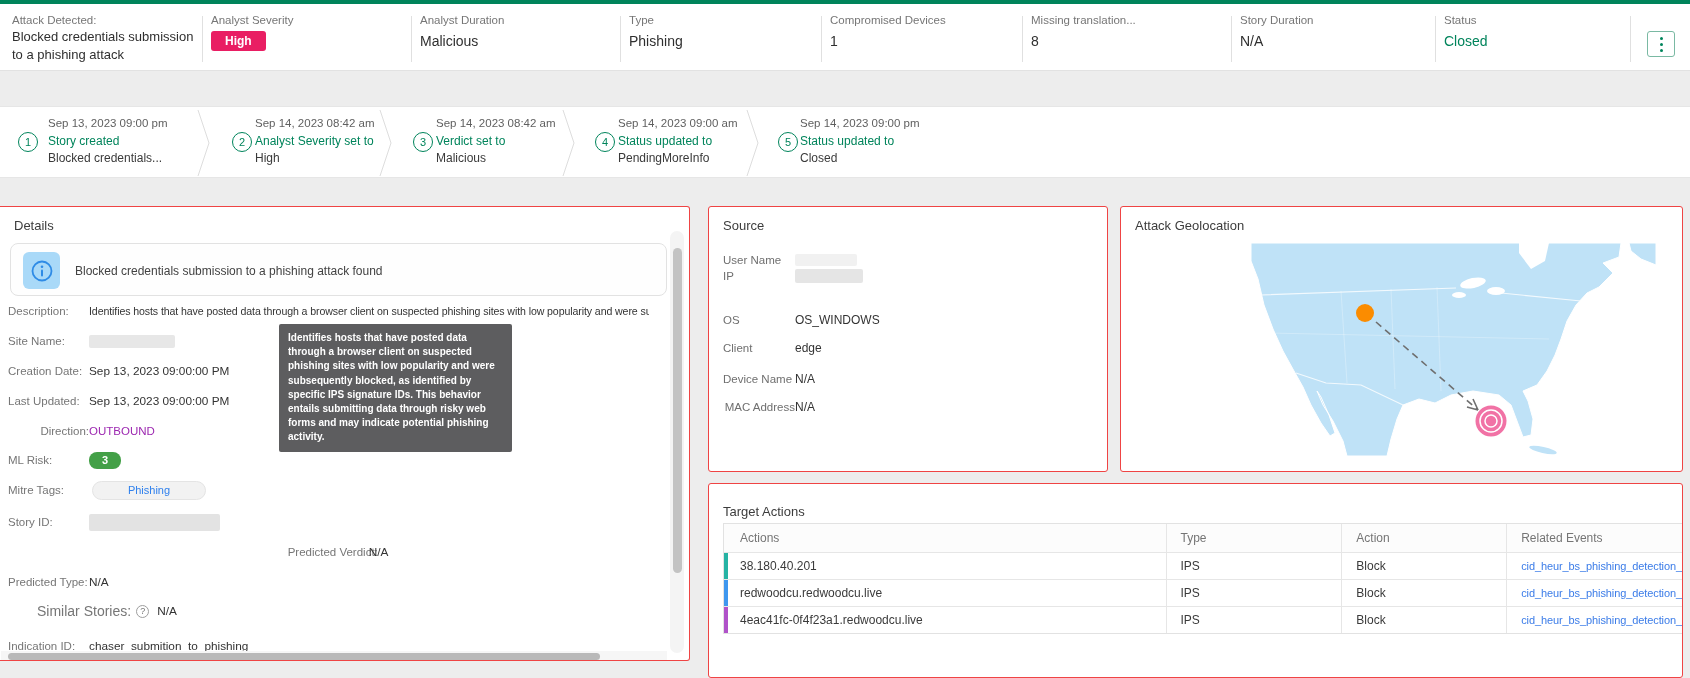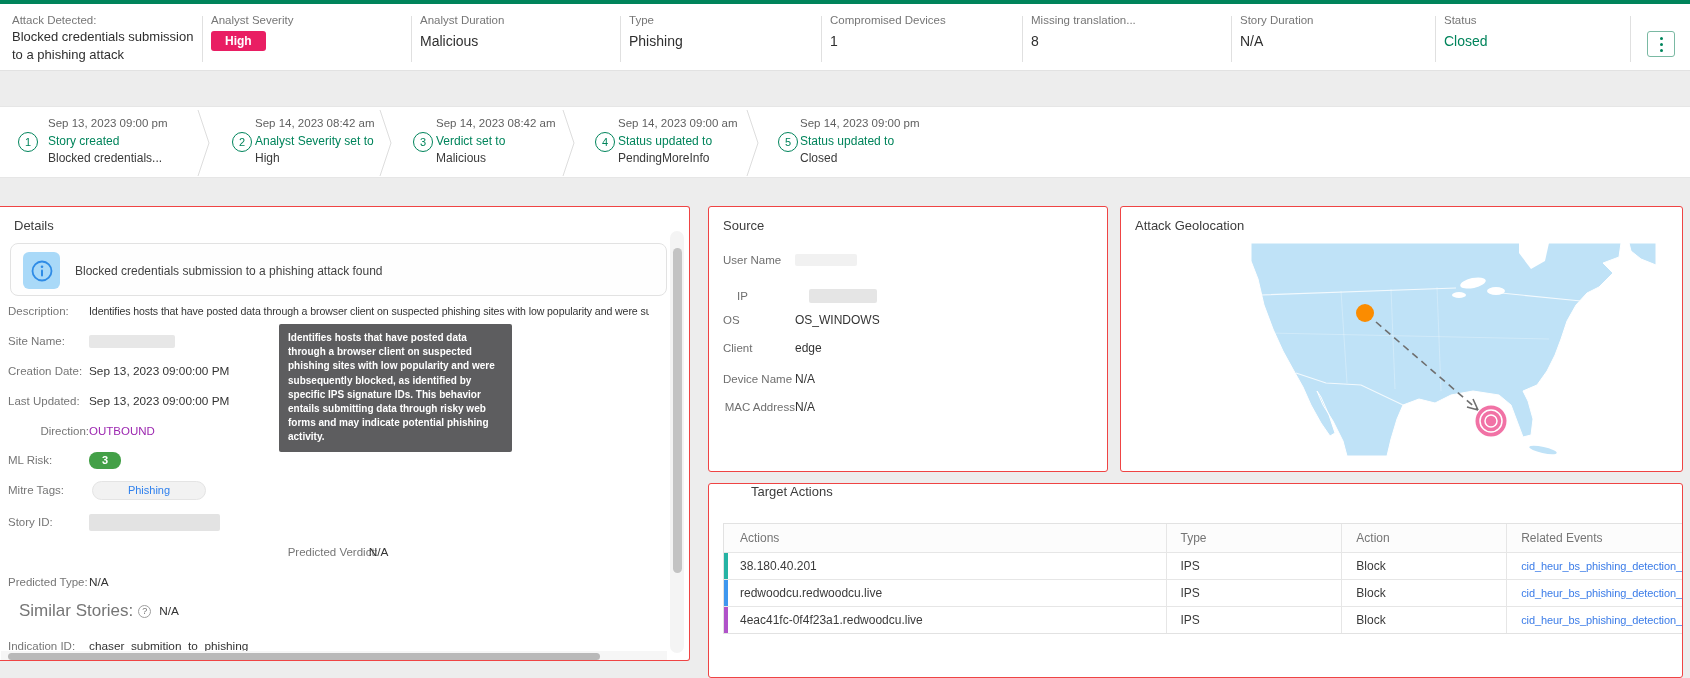--- a/index.html
+++ b/index.html
@@ -39,21 +39,21 @@
   .panel { background:#fff; border:1px solid #ef4444; border-radius:3px; }
   .panel-title { position:absolute; left:14px; top:11px; font-size:13px; color:#3c3c3c; }
 
   
   .details-panel { left:0; top:206px; width:690px; height:455px; border-left:none; border-radius:0 3px 3px 0; overflow:hidden; }
   .info-box { left:10px; top:36px; width:657px; height:53px; border:1px solid #e2e2e2; border-radius:8px; background:#fefefe; }
   .info-icon-sq { position:absolute; left:12px; top:8px; width:37px; height:37px; border-radius:6px; background:#a9d9f8; display:flex; align-items:center; justify-content:center; }
   .info-banner-text { position:absolute; left:64px; top:0; height:53px; display:flex; align-items:center; font-size:12px; color:#424242; }
   .d-row { left:0; width:668px; height:18px; display:flex; align-items:center; }
   .d-lbl { width:89px; flex:0 0 auto; padding-left:8px; font-size:11.5px; color:#767676; white-space:nowrap; }
-  .d-lbl-auto { width:auto; flex:0 0 auto; padding-left:19px; font-size:17px; color:#767676; white-space:nowrap; }
+  .d-lbl-auto { width:auto; flex:0 0 auto; padding-left:19px; font-size:14px; color:#767676; white-space:nowrap;margin-left:18px; }
   .d-val { font-size:11.8px; color:#333; white-space:nowrap; }
   .d-desc { width:560px; overflow:hidden; font-size:10.6px; letter-spacing:-0.1px; }
   .redact { background:#e7e7e7; border-radius:2px; }
   .outbound { color:#9c27b0; font-size:11.5px; }
   .ml-badge { width:32px; height:17px; background:#43a047; border-radius:8px; color:#fff; font-size:11px; font-weight:bold; display:flex; align-items:center; justify-content:center; }
   .mitre-chip { width:114px; height:19px; background:#f2f2f2; border:1px solid #e4e4e4; border-radius:10px; color:#2f80ed; font-size:11px; display:flex; align-items:center; justify-content:center; cursor:pointer; }
   .help-circ { width:13px; height:13px; border:1px solid #9e9e9e; border-radius:50%; color:#757575; font-size:9px; display:inline-flex; align-items:center; justify-content:center; margin-left:5px; cursor:pointer; }
   .vtrack { left:670px; top:24px; width:14px; height:422px; background:#f4f4f4; border-radius:7px; }
   .vthumb { left:673px; top:41px; width:9px; height:325px; background:#c3c3c3; border-radius:5px; cursor:pointer; }
   .htrack { left:1px; top:444px; width:666px; height:10px; background:#f6f6f6; }
@@ -287,21 +287,21 @@
 
 <div class="abs tooltip">Identifies hosts that have posted data through a browser client on suspected phishing sites with low popularity and were subsequently blocked, as identified by specific IPS signature IDs. This behavior entails submitting data through risky web forms and may indicate potential phishing activity.</div>
 
 <div class="abs panel source-panel">
   <div class="panel-title">Source</div>
 
   <div class="abs s-row" style="top:44px;">
     <span class="s-lbl">User Name</span>
     <span class="redact" style="width:62px;height:12px;background:#f1f1f1;"></span>
   </div>
-  <div class="abs s-row" style="top:80px;padding-left:14px;">
+  <div class="abs s-row" style="top:60px;">
     <span class="s-lbl">IP</span>
     <span class="redact" style="width:68px;height:14px;background:#e5e5e5;"></span>
   </div>
   <div class="abs s-row" style="top:104px;">
     <span class="s-lbl">OS</span>
     <span class="s-val">OS_WINDOWS</span>
   </div>
   <div class="abs s-row" style="top:132px;">
     <span class="s-lbl">Client</span>
     <span class="s-val">edge</span>
@@ -347,21 +347,21 @@
 
     <g>
       <circle cx="340" cy="178" r="15.5" fill="#f172a5"></circle>
       <circle cx="340" cy="178" r="11" fill="none" stroke="#ffffff" stroke-width="1.5"></circle>
       <circle cx="340" cy="178" r="6" fill="none" stroke="#ffffff" stroke-width="1.5"></circle>
     </g>
   </svg>
 </div>
 
 <div class="abs panel ta-panel">
-  <div class="panel-title" style="top:0;margin-left:28px;">Target Actions</div>
+  <div class="panel-title" style="top:20px;">Target Actions</div>
 
   <div class="ta-table">
     <div class="ta-hrow">
       <div class="ta-cell c-target ta-head" style="padding-left:16px;">Actions</div>
       <div class="ta-cell c-type ta-head">Type</div>
       <div class="ta-cell c-action ta-head">Action</div>
       <div class="ta-cell c-rel ta-head">Related Events</div>
     </div>
 
     <div class="ta-row">

